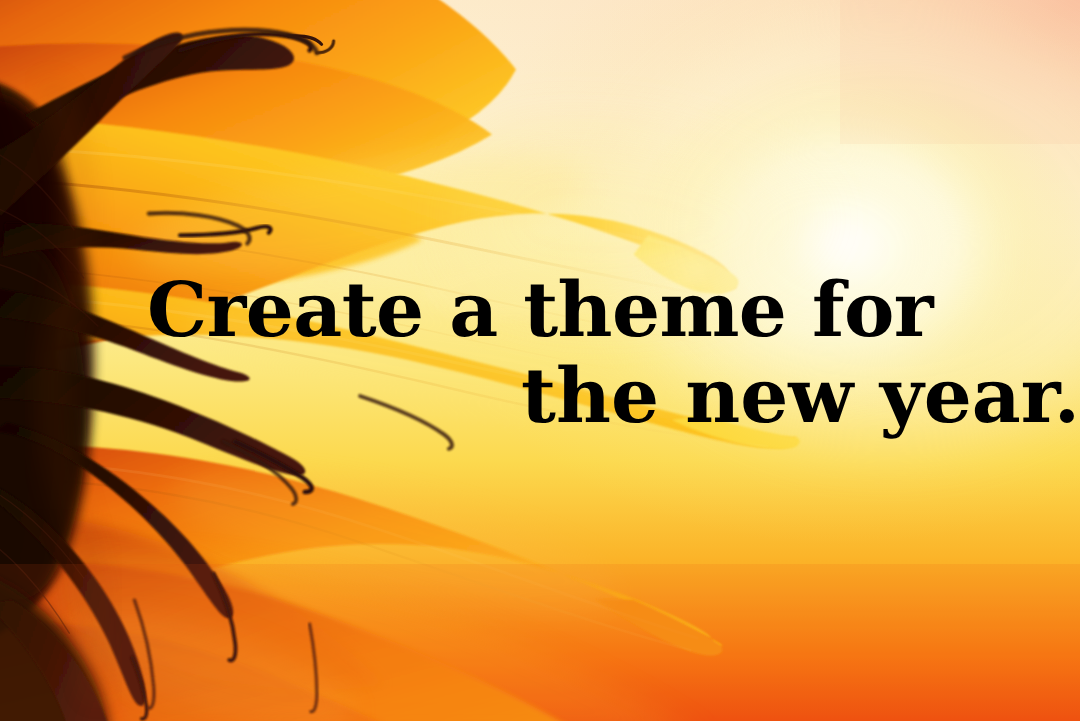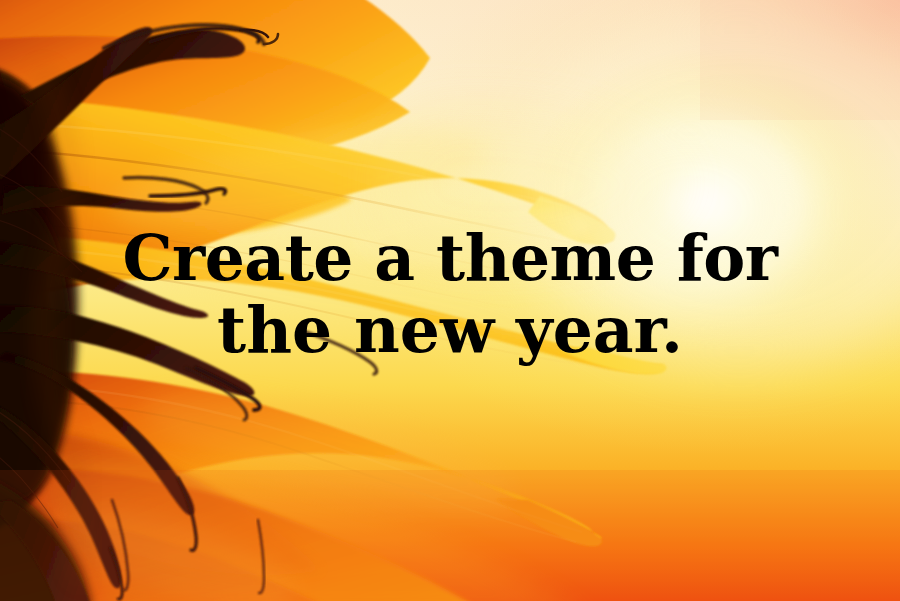--- a/index.html
+++ b/index.html
@@ -39,20 +39,21 @@
     font-family: "DejaVu Serif", "Liberation Serif", serif;
     font-weight: bold;
     font-size: 63px;
     line-height: 72px;
     letter-spacing: -0.5px;
     color: #000000;
     white-space: nowrap;
   }
   #quote .line-2 {
     letter-spacing: 0px;
+    text-align: right;
   }
 </style>
 </head>
 <body>
 
 <div id="stage">
 
   <svg class="layer" viewBox="0 0 900 601" preserveAspectRatio="none">
     <defs>
 

